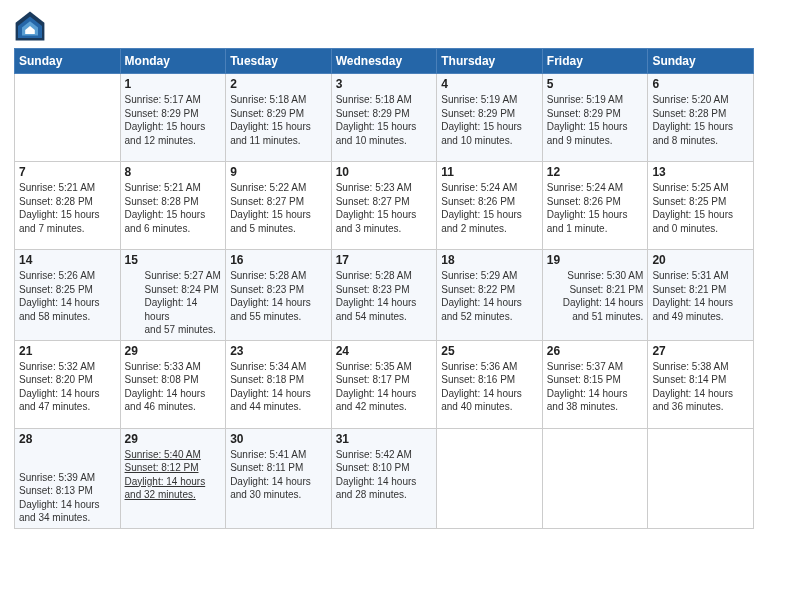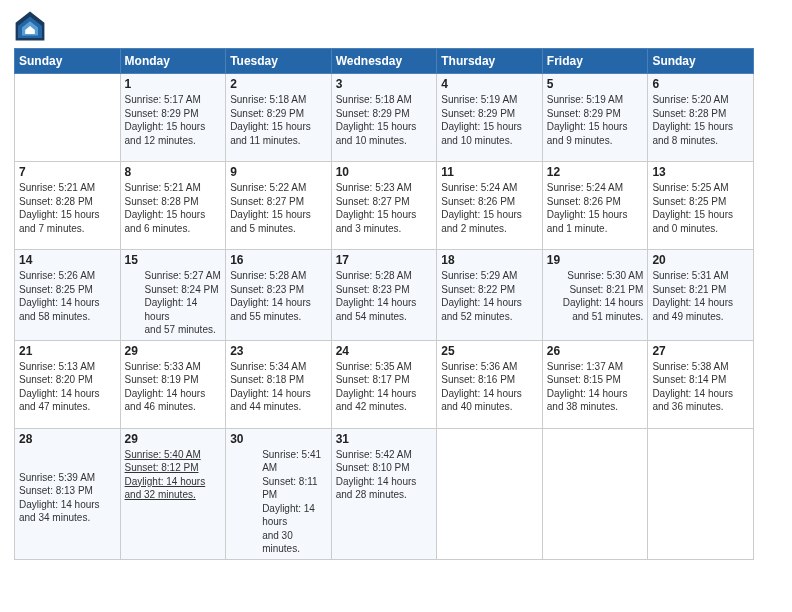--- a/index.html
+++ b/index.html
@@ -274,29 +274,29 @@
             <span class="day-num">20</span>
             <div class="day-info" style="white-space: pre-line;">Sunrise: 5:31 AM
 Sunset: 8:21 PM
 Daylight: 14 hours
 and 49 minutes.</div>
           </td>
         </tr>
         <tr>
           <td>
             <span class="day-num">21</span>
-            <div class="day-info" style="white-space: pre-line;">Sunrise: 5:13 AM
+            <div class="day-info" style="white-space: pre-line;">Sunrise: 5:32 AM
 Sunset: 8:20 PM
 Daylight: 14 hours
 and 47 minutes.</div>
           </td>
           <td>
             <span class="day-num">29</span>
             <div class="day-info" style="white-space: pre-line;">Sunrise: 5:33 AM
-Sunset: 8:19 PM
+Sunset: 8:08 PM
 Daylight: 14 hours
 and 46 minutes.</div>
           </td>
           <td>
             <span class="day-num">23</span>
             <div class="day-info" style="white-space: pre-line;">Sunrise: 5:34 AM
 Sunset: 8:18 PM
 Daylight: 14 hours
 and 44 minutes.</div>
           </td>
@@ -309,21 +309,21 @@
           </td>
           <td>
             <span class="day-num">25</span>
             <div class="day-info" style="white-space: pre-line;">Sunrise: 5:36 AM
 Sunset: 8:16 PM
 Daylight: 14 hours
 and 40 minutes.</div>
           </td>
           <td>
             <span class="day-num">26</span>
-            <div class="day-info" style="white-space: pre-line;">Sunrise: 1:37 AM
+            <div class="day-info" style="white-space: pre-line;">Sunrise: 5:37 AM
 Sunset: 8:15 PM
 Daylight: 14 hours
 and 38 minutes.</div>
           </td>
           <td>
             <span class="day-num">27</span>
             <div class="day-info" style="white-space: pre-line;">Sunrise: 5:38 AM
 Sunset: 8:14 PM
 Daylight: 14 hours
 and 36 minutes.</div>
@@ -339,21 +339,21 @@
           </td>
           <td>
             <span class="day-num">29</span>
             <div class="day-info" style="white-space: pre-line; text-decoration: underline;">Sunrise: 5:40 AM
 Sunset: 8:12 PM
 Daylight: 14 hours
 and 32 minutes.</div>
           </td>
           <td>
             <span class="day-num">30</span>
-            <div class="day-info" style="white-space: pre-line; margin-left: 32px;">Sunrise: 5:41 AM
+            <div class="day-info" style="white-space: pre-line;">Sunrise: 5:41 AM
 Sunset: 8:11 PM
 Daylight: 14 hours
 and 30 minutes.</div>
           </td>
           <td>
             <span class="day-num">31</span>
             <div class="day-info" style="white-space: pre-line;">Sunrise: 5:42 AM
 Sunset: 8:10 PM
 Daylight: 14 hours
 and 28 minutes.</div>

